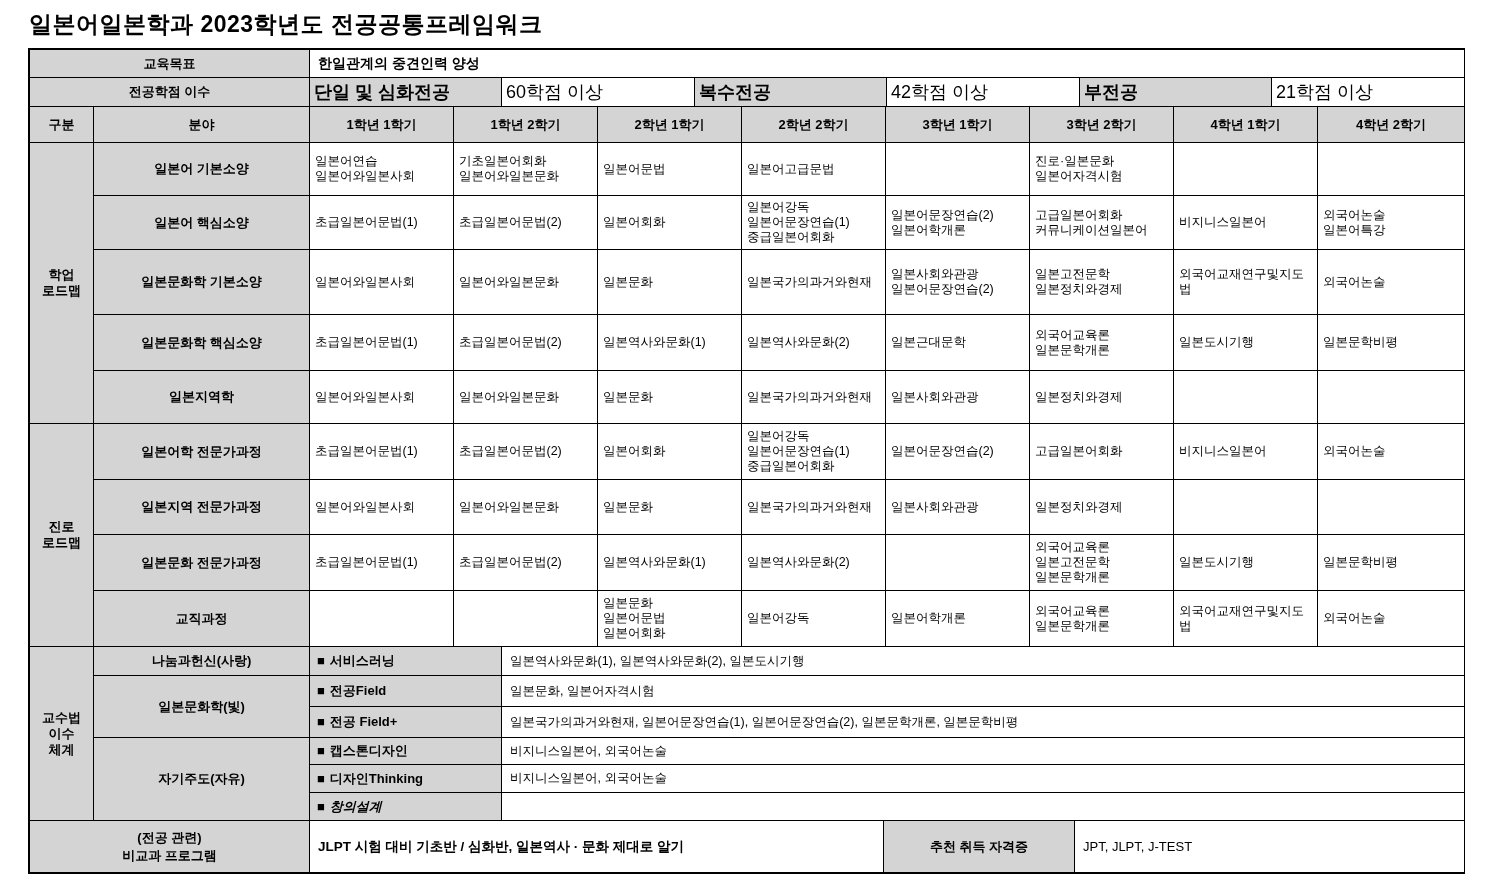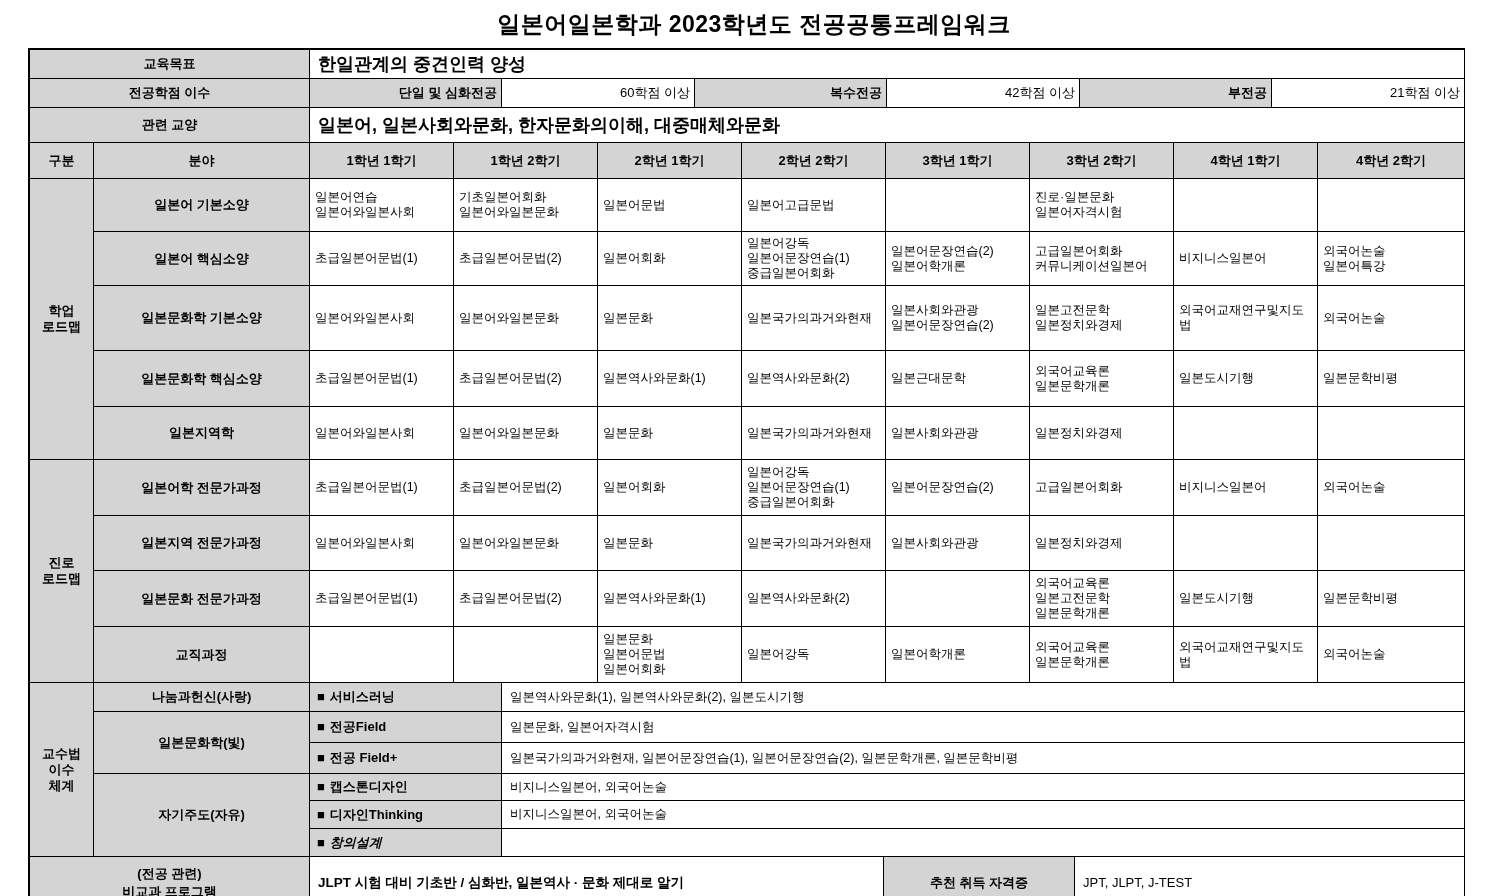--- a/index.html
+++ b/index.html
@@ -9,21 +9,20 @@
     background: #ffffff;
     color: #000000;
     font-family: "Liberation Sans", "DejaVu Sans", sans-serif;
     overflow: hidden;
   }
   .page-title {
     margin: 9px 12px 8px 29px;
     font-size: 23px;
     font-weight: bold;
     letter-spacing: 0.5px;
-    text-align: center;
   }
   .tbl-wrap {
     width: 1437px;
     margin-left: 28px;
     border: 1px solid #000;
   }
   table {
     border-collapse: collapse;
     table-layout: fixed;
     width: 1435px;
@@ -34,22 +33,22 @@
     padding: 2px 4px;
     vertical-align: middle;
     word-break: break-all;
     overflow: hidden;
   }
   .gray { background: var(--gray, #d4d4d4); }
   .hdr  { font-weight: bold; text-align: center; font-size: 13px; }
   .lbl  { font-weight: bold; text-align: center; font-size: 13px; }
   .sec  { font-weight: bold; text-align: center; font-size: 13px; line-height: 16px; }
   .field{ font-weight: bold; text-align: center; font-size: 13px; }
-  .val  { font-weight: bold; font-size: 18px; padding-left: 8px; }
-  .big  { font-size: 13px; text-align: right; }
+  .val  { font-weight: bold; font-size: 14px; padding-left: 8px; }
+  .big  { font-size: 18px; text-align: left; }
   .bold { font-weight: bold; }
   .course { font-size: 12.5px; line-height: 15px; padding: 3px 4px 3px 5px; }
   .course div { min-height: 15px; }
   .method { font-weight: bold; font-size: 13px; padding-left: 7px; margin-top: 9px; }
   .method .sq { margin-right: 5px; }
   .courses { font-size: 12.5px; padding-left: 8px; }
   .program { font-weight: bold; font-size: 13.5px; padding-left: 8px; }
   .cert { font-size: 13px; padding-left: 8px; }
 </style>
 </head>
@@ -76,24 +75,20 @@
       </tr>
       <tr style="height:29px">
         <td class="lbl gray">전공학점 이수</td>
         <td class="big bold gray">단일 및 심화전공</td>
         <td class="big">60학점 이상</td>
         <td class="big bold gray">복수전공</td>
         <td class="big">42학점 이상</td>
         <td class="big bold gray">부전공</td>
         <td class="big">21학점 이상</td>
       </tr>
-      <tr style="height:35px">
-        <td class="lbl gray">관련 교양</td>
-        <td class="val" colspan="6">일본어, 일본사회와문화, 한자문화의이해, 대중매체와문화</td>
-      </tr>
     </tbody>
   </table>
 
   <table id="main-grid">
     <colgroup>
       <col style="width:64px">
         <col style="width:216px">
       <col style="width:144px">
         <col style="width:144px">
         <col style="width:144px">

